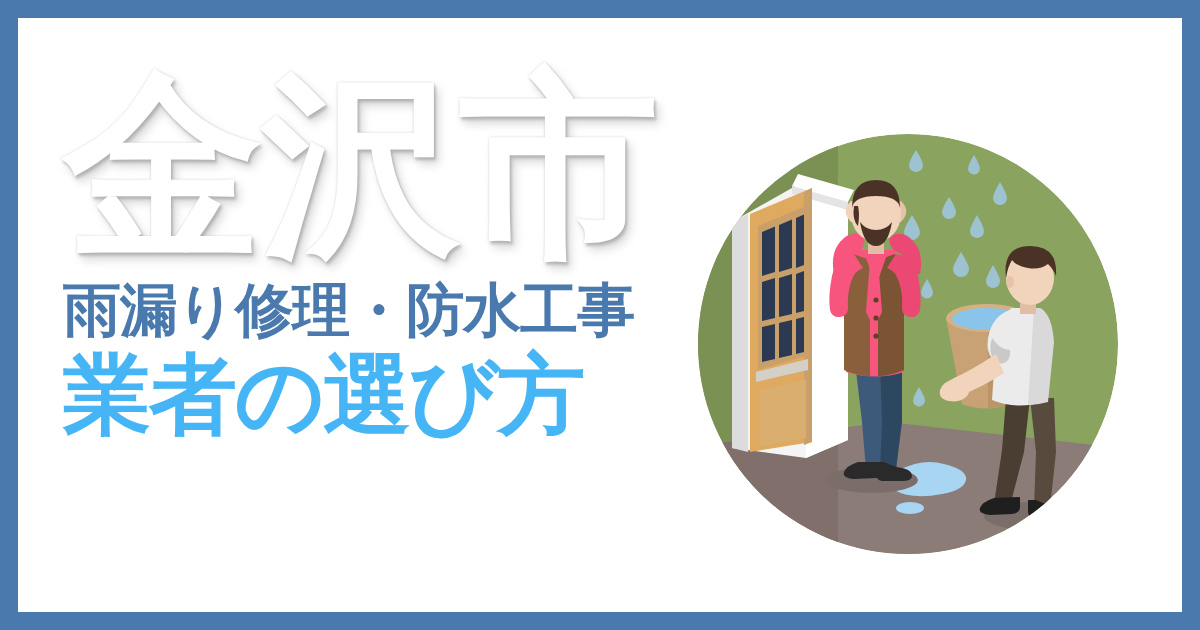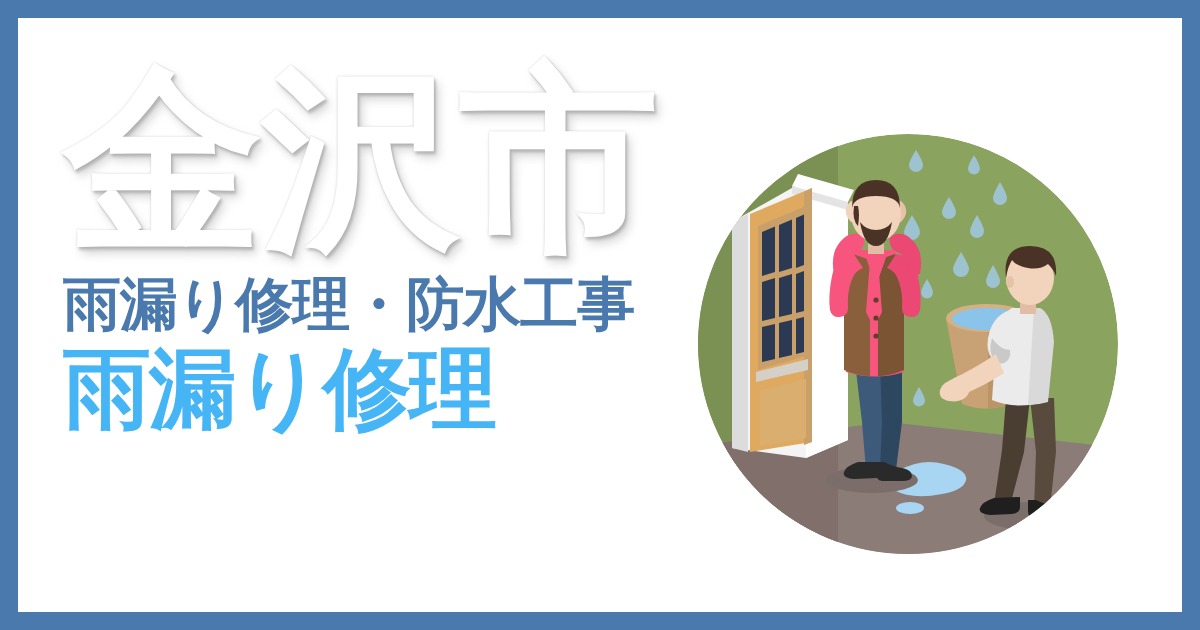--- a/index.html
+++ b/index.html
@@ -26,21 +26,21 @@
     right: 18px;
     bottom: 18px;
     background: #ffffff;
     overflow: hidden;
   }
 
   
   .text-block {
     position: absolute;
     left: 45px;
-    top: 42px;
+    top: 48px;
     width: 660px;
   }
 
   .title-main {
     font-size: 200px;
     line-height: 1.0;
     font-weight: 700;
     color: #ffffff;
     letter-spacing: -2px;
     text-shadow:
@@ -82,21 +82,21 @@
 </style>
 </head>
 <body>
 
 <div class="banner">
   <div class="banner-inner">
 
     <div class="text-block">
       <div class="title-main">金沢市</div>
       <div class="title-sub">雨漏り修理・防水工事</div>
-      <div class="title-sub2">雨漏り修理</div>
+      <div class="title-sub2">業者の選び方</div>
     </div>
 
     <div class="illustration">
       <svg viewBox="0 0 440 440" xmlns="http://www.w3.org/2000/svg">
         <defs>
           <clipPath id="circleClip">
             <circle cx="220" cy="222" r="210"></circle>
           </clipPath>
         </defs>
 

